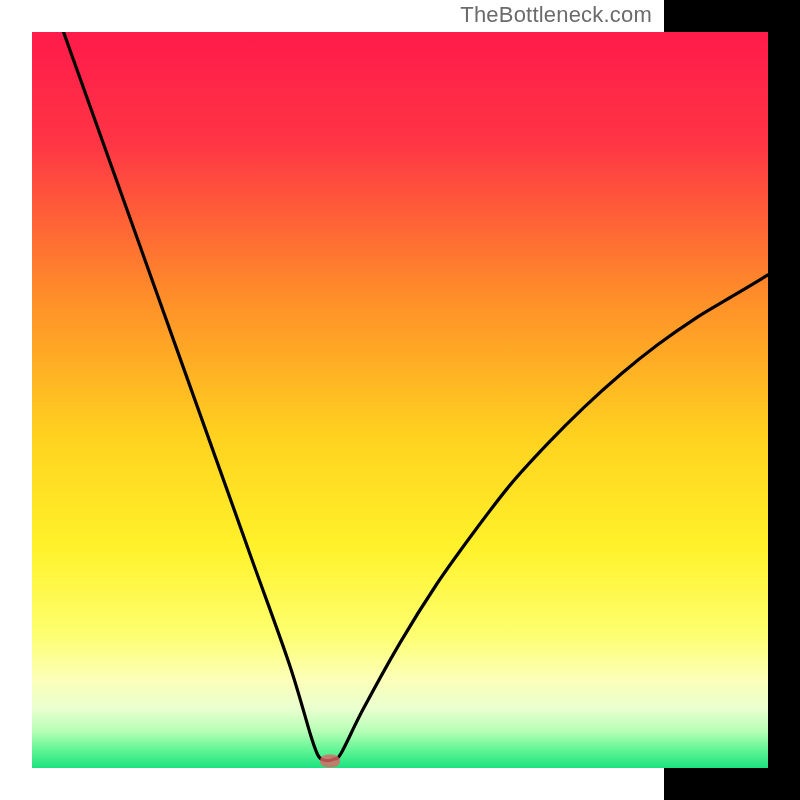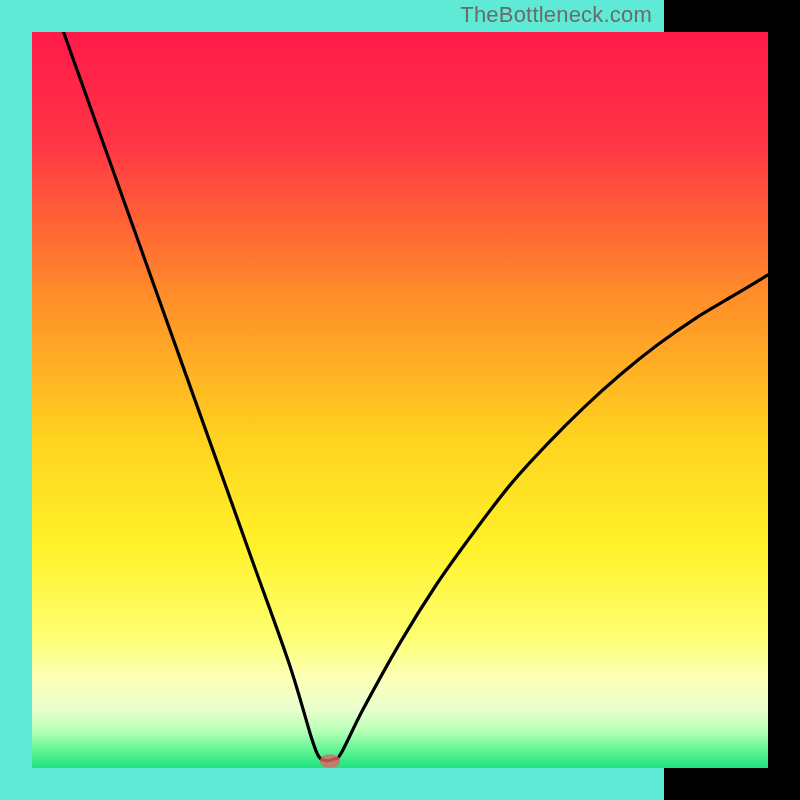--- a/index.html
+++ b/index.html
@@ -10,21 +10,21 @@
     background: #000;
     overflow: hidden;
     font-family: Arial, Helvetica, sans-serif;
   }
   .frame {
     position: absolute;
     left: 0;
     top: 0;
     width: 664px;
     height: 800px;
-    background: #5eead4;
+    background: #ffffff;
   }
   .watermark {
     position: absolute;
     top: 2px;
     right: 12px;
     color: #6b6b6b;
     font-size: 22px;
     font-weight: 400;
     letter-spacing: 0.2px;
     z-index: 10;

